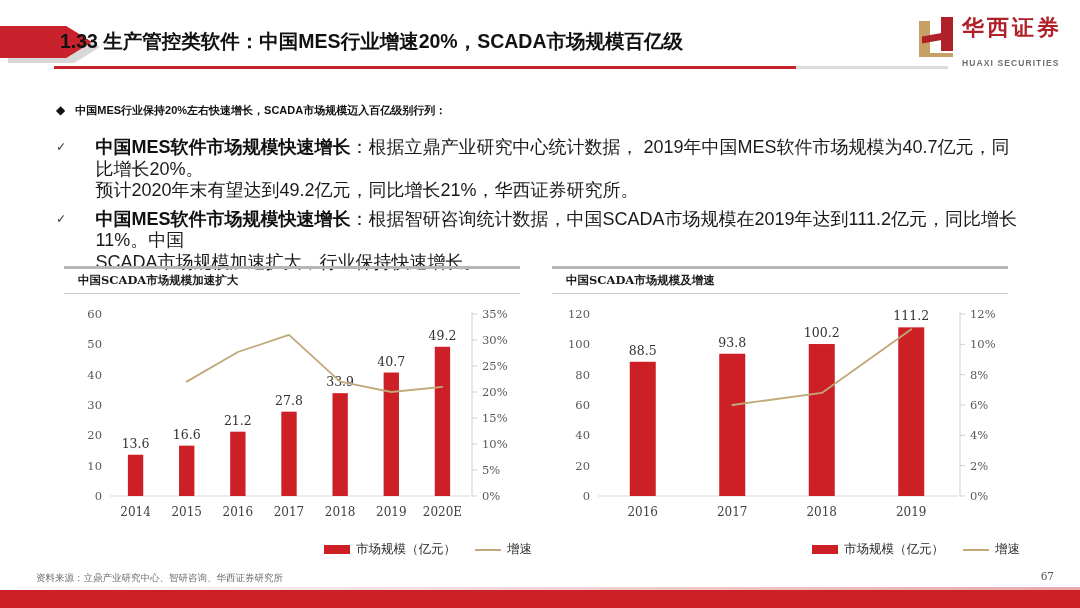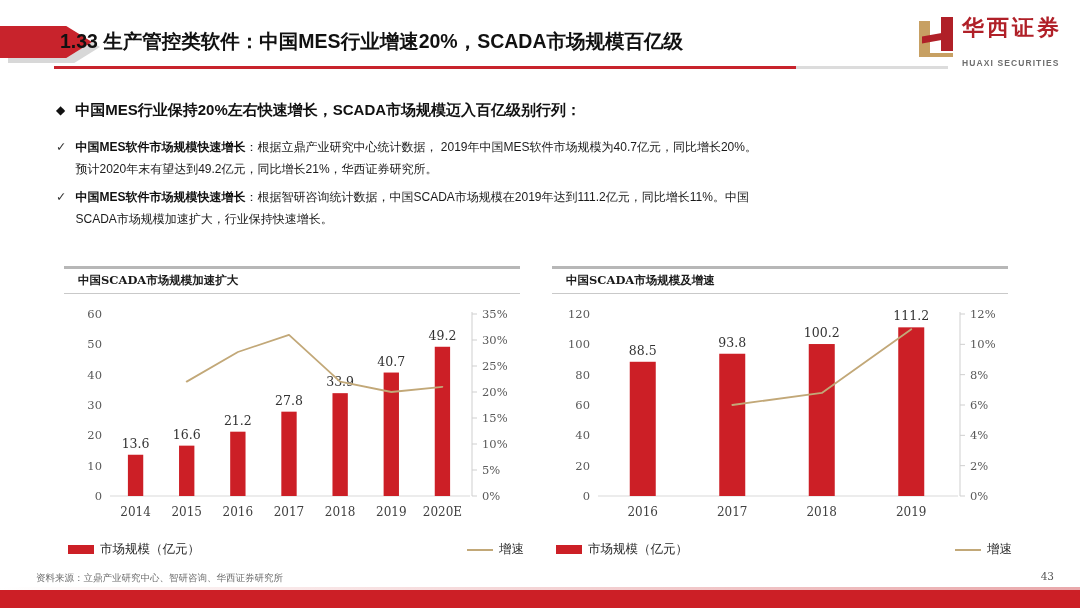--- a/index.html
+++ b/index.html
@@ -35,40 +35,40 @@
   #logo-mark .lm-b{position:absolute;left:3px;top:17px;width:28px;height:7px;background:#B02028;transform:skewY(-10deg);}
   #logo-mark .lm-base{position:absolute;left:0px;top:36px;width:34px;height:4px;background:#C7A063;}
   #logo-text{display:flex;flex-direction:column;align-items:flex-start;line-height:1;}
   #logo-cn{font-size:22px;font-weight:bold;color:#B02028;letter-spacing:3px;
            font-family:"DejaVu Sans",sans-serif;}
   #logo-en{font-size:8.5px;font-weight:bold;color:#6E6E6E;letter-spacing:1.1px;margin-top:20px;}
   
   #bullets{position:absolute;left:56px;top:100px;width:968px;}
   .b-lead{display:flex;align-items:flex-start;gap:10px;margin-bottom:17px;}
   .b-lead .dia{font-size:12px;color:#111;line-height:20px;}
-  .b-lead .txt{font-size:15px;font-weight:bold;color:#111;line-height:20px;}
+  .b-lead .txt{font-size:11px;font-weight:bold;color:#111;line-height:20px;}
   .b-item{display:flex;align-items:flex-start;gap:9px;margin-bottom:7px;}
   .b-item .chk{font-size:12.5px;color:#333;line-height:21px;flex:0 0 auto;}
-  .b-item .body{font-size:12px;color:#1a1a1a;line-height:21.5px;}
+  .b-item .body{font-size:18px;color:#1a1a1a;line-height:21.5px;margin-left:20px;}
   .b-item .body b{font-weight:bold;color:#111;}
   
   .panel{position:absolute;top:266px;width:456px;height:290px;}
   #panel-left{left:64px;}
   #panel-right{left:552px;}
   .panel-toprule{position:absolute;left:0;top:0;width:100%;height:2.5px;background:#B7B7B7;}
   .panel-title{position:absolute;left:14px;top:7px;font-size:11.5px;color:#1a1a1a;
     font-family:"DejaVu Serif","Liberation Serif",serif;font-weight:bold;white-space:nowrap;}
   .panel-botrule{position:absolute;left:0;top:27px;width:100%;height:1.3px;background:#C9C9C9;}
   .plot{position:absolute;left:0;top:34px;width:456px;height:256px;}
   .plot svg{display:block;}
   .ax-lbl{font-size:11.5px;fill:#595959;font-family:"DejaVu Serif","Liberation Serif",serif;}
   .cat-lbl{font-size:12px;fill:#404040;font-family:"DejaVu Serif","Liberation Serif",serif;}
   .val-lbl{font-size:12.5px;fill:#333333;font-family:"DejaVu Serif","Liberation Serif",serif;}
-  .legend{position:absolute;bottom:-2px;left:4px;width:456px;display:flex;
-          justify-content:space-between;align-items:center;gap:12px;}
+  .legend{position:absolute;bottom:-2px;left:12px;width:456px;display:flex;
+          justify-content:flex-end;align-items:center;gap:19px;}
   .lg-item{display:flex;align-items:center;gap:6px;}
   .lg-sw{width:26px;height:9px;background:#CC1F26;}
   .lg-ln{width:26px;height:2px;background:#C2A878;}
   .lg-tx{font-size:12.5px;color:#2a2a2a;font-family:"DejaVu Serif","Liberation Serif",serif;}
   
   #footer-src{position:absolute;left:36px;top:572px;font-size:9.5px;color:#6b6b6b;
     font-family:Liberation Mono, monospace;white-space:nowrap;text-align:right;}
   #footer-page{position:absolute;right:26px;top:570px;font-size:10.5px;color:#555;
     font-family:"DejaVu Serif","Liberation Serif",serif;}
   #footer-bar{position:absolute;left:0;bottom:0;width:1080px;height:18px;background:#CC1F26;}
@@ -240,15 +240,15 @@
       <span class="lg-tx">市场规模（亿元）</span>
     </div>
     <div class="lg-item">
       <span class="lg-ln"></span>
       <span class="lg-tx">增速</span>
     </div>
   </div>
 </div>
 
 <div id="footer-src">资料来源：立鼎产业研究中心、智研咨询、华西证券研究所</div>
-<div id="footer-page">43</div>
+<div id="footer-page">67</div>
 <div id="footer-bar-fade"></div>
 <div id="footer-bar"></div>
 
 </body></html>

